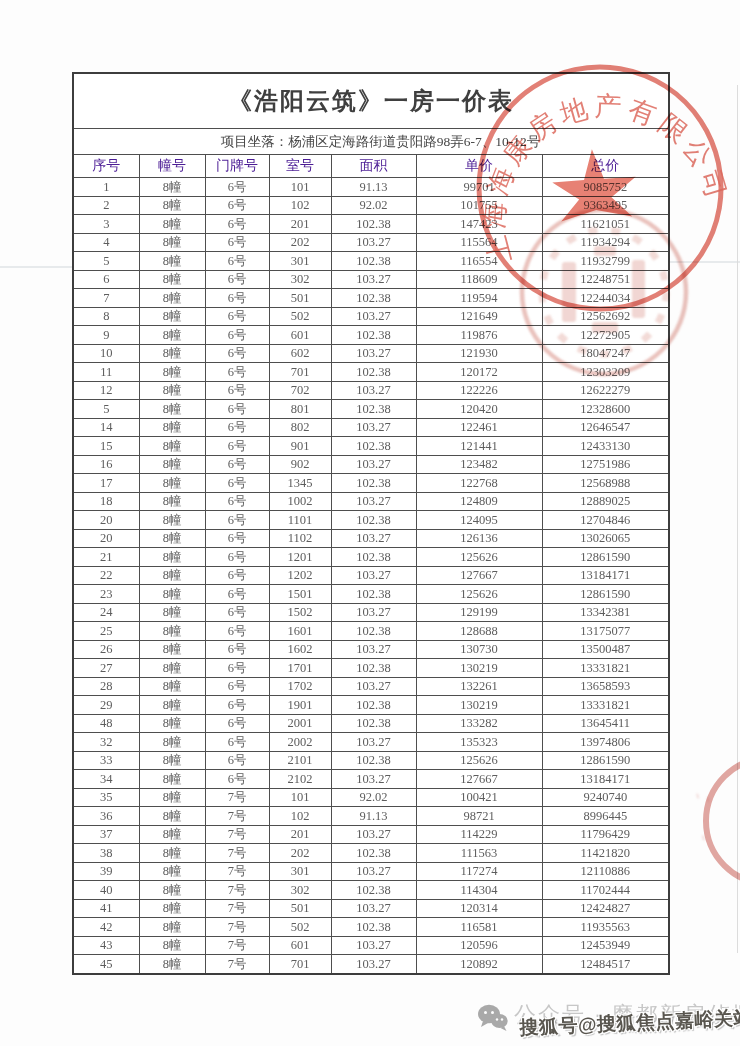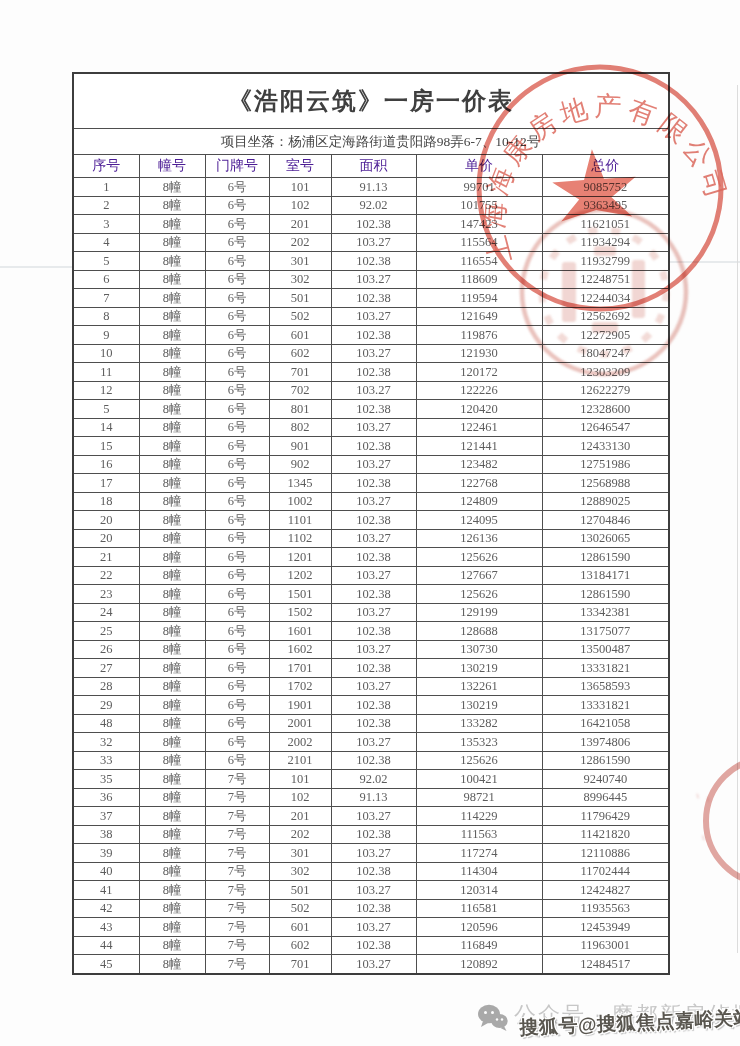--- a/index.html
+++ b/index.html
@@ -354,39 +354,48 @@
           <td>130219</td>
           <td>13331821</td>
         </tr>
         <tr>
           <td>48</td>
           <td>8幢</td>
           <td>6号</td>
           <td>2001</td>
           <td>102.38</td>
           <td>133282</td>
-          <td>16421058</td>
+          <td>13645411</td>
         </tr>
         <tr>
           <td>32</td>
           <td>8幢</td>
           <td>6号</td>
           <td>2002</td>
           <td>103.27</td>
           <td>135323</td>
           <td>13974806</td>
         </tr>
         <tr>
           <td>33</td>
           <td>8幢</td>
           <td>6号</td>
           <td>2101</td>
           <td>102.38</td>
           <td>125626</td>
           <td>12861590</td>
+        </tr>
+        <tr>
+          <td>34</td>
+          <td>8幢</td>
+          <td>6号</td>
+          <td>2102</td>
+          <td>103.27</td>
+          <td>127667</td>
+          <td>13184171</td>
         </tr>
         <tr>
           <td>35</td>
           <td>8幢</td>
           <td>7号</td>
           <td>101</td>
           <td>92.02</td>
           <td>100421</td>
           <td>9240740</td>
         </tr>
@@ -454,29 +463,20 @@
           <td>11935563</td>
         </tr>
         <tr>
           <td>43</td>
           <td>8幢</td>
           <td>7号</td>
           <td>601</td>
           <td>103.27</td>
           <td>120596</td>
           <td>12453949</td>
-        </tr>
-        <tr>
-          <td>44</td>
-          <td>8幢</td>
-          <td>7号</td>
-          <td>602</td>
-          <td>102.38</td>
-          <td>116849</td>
-          <td>11963001</td>
         </tr>
         <tr>
           <td>45</td>
           <td>8幢</td>
           <td>7号</td>
           <td>701</td>
           <td>103.27</td>
           <td>120892</td>
           <td>12484517</td>
         </tr>

